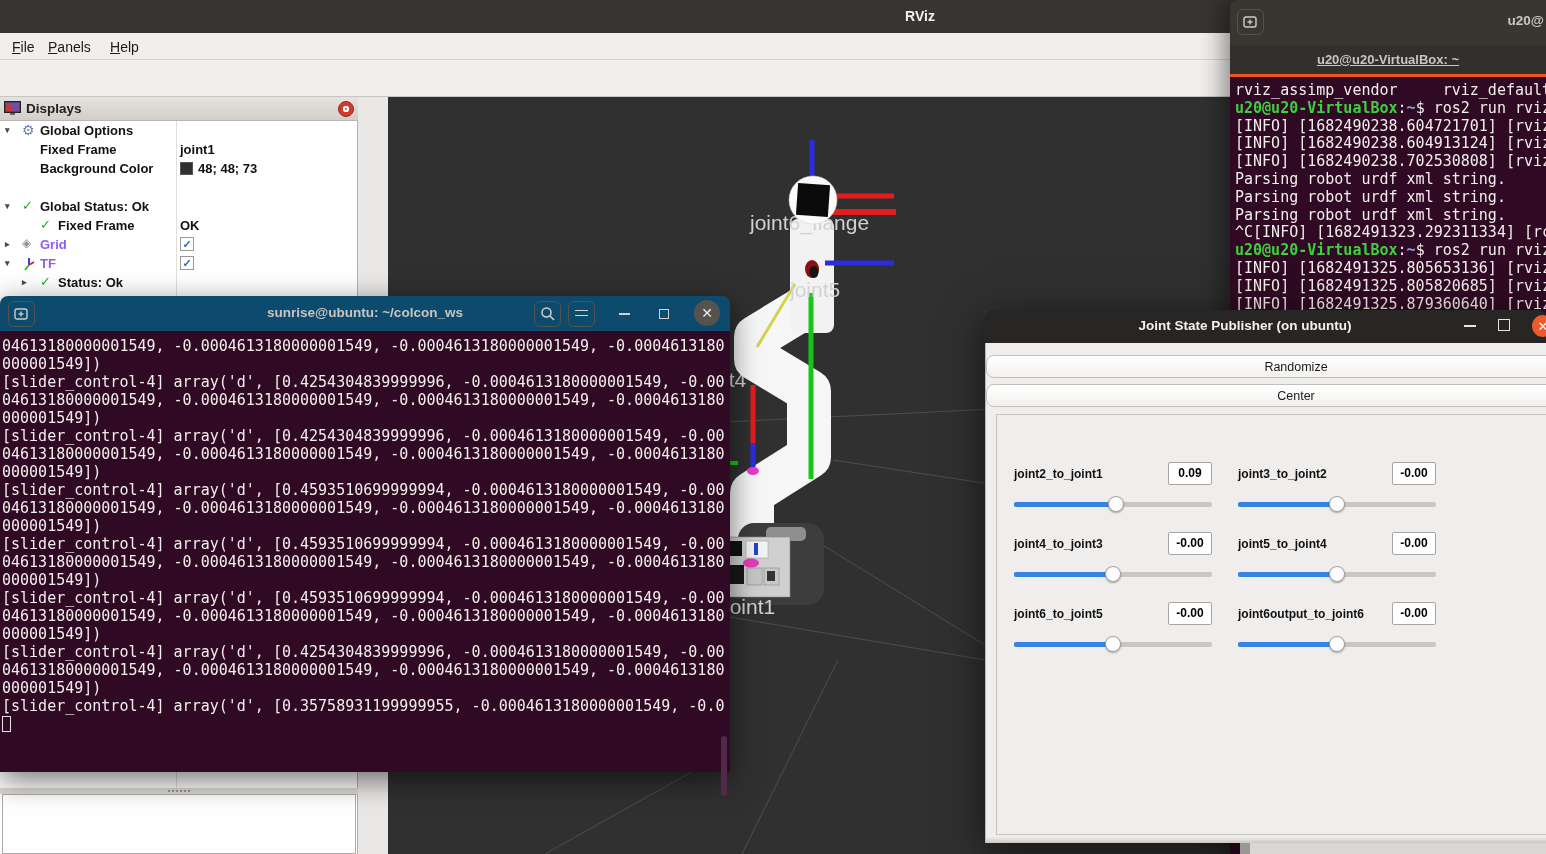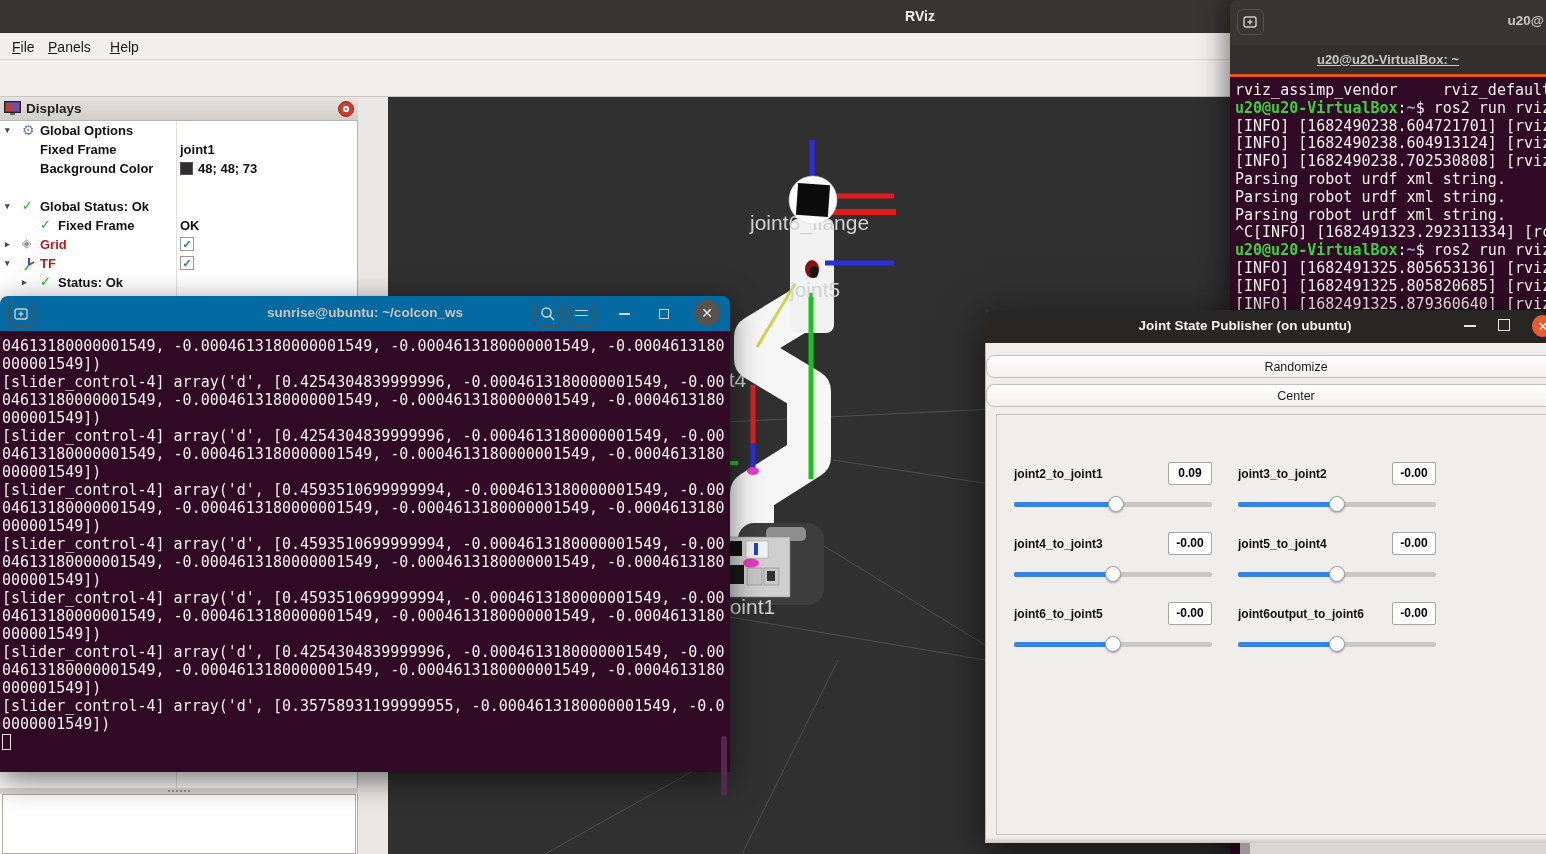--- a/index.html
+++ b/index.html
@@ -37,40 +37,40 @@
     background:#d23b2f; border:1px solid #9e251c; }
   #dp-close::after { content:""; position:absolute; left:4px; top:4px; width:6px; height:6px;
     border-radius:50%; background:#fff; box-shadow:inset 0 0 0 1.5px #fff; }
   #dp-close::before { content:""; position:absolute; left:6px; top:6px; width:2px; height:2px;
     border-radius:50%; background:#d23b2f; z-index:2; }
   #dp-col-divider { left:176px; top:24px; width:1px; height:667px; background:#e2dfdb; }
   .dp-row { position:absolute; left:0; width:358px; height:19px; font-size:13px; font-weight:600; color:#111; }
   .dp-arrow { position:absolute; font-size:9px; color:#4a4a4a; top:4px; }
   .dp-ic { position:absolute; top:1px; }
   .dp-label { position:absolute; top:2px; white-space:nowrap; }
-  .dp-label.blue { color:#b91c1c; }
+  .dp-label.blue { color:#8b5cf6; }
   .dp-value { position:absolute; left:180px; top:2px; white-space:nowrap; }
   .gear-glyph { font-family:"DejaVu Sans", sans-serif; font-size:14px; color:#6b7fae; }
   .check-glyph { font-family:"DejaVu Sans", sans-serif; font-size:13px; font-weight:bold; color:#1faf1f; }
   .grid-glyph { font-family:"DejaVu Sans", sans-serif; font-size:12px; color:#8c8c8c; }
   .dp-checkbox { position:absolute; left:180px; top:2px; width:14px; height:14px; background:#fff;
     border:1px solid #999; font-size:11px; line-height:12px; text-align:center; color:#2d6fc0; font-weight:bold; }
   .dp-swatch { position:absolute; left:180px; top:3px; width:13px; height:13px; background:#303030; border:1px solid #555; }
   #dp-splitter { left:0; top:691px; width:358px; height:6px; background:#dcd9d6; }
   #dp-splitter-dots { left:168px; top:2px; width:22px; height:2px;
     background-image:repeating-linear-gradient(to right,#9a958f 0 2px,transparent 2px 4px); }
   #dp-bottom-panel { left:2px; top:697px; width:354px; height:60px; background:#fff; border:1px solid #b0aca7; }
   #side-strip { left:358px; top:97px; width:30px; height:757px; background:#eae8e6; }
 
   
   #scene { left:388px; top:97px; width:842px; height:757px; background:#303030; }
   #scene text { font-family:"Liberation Sans", sans-serif; }
 
   
-  .term-titlebar { background:#0369a1; }
+  .term-titlebar { background:#0c4a6e; }
   #term-left { left:0; top:296px; width:730px; height:476px; border-radius:8px 8px 0 0;
     box-shadow:0 8px 30px rgba(0,0,0,.55); }
   #tl-titlebar { left:0; top:0; width:730px; height:35px; border-radius:8px 8px 0 0; }
   .win-title { font-weight:bold; font-size:13.5px; color:#c9c5c0; white-space:nowrap; }
   #tl-title { left:0; top:9px; width:730px; text-align:center; }
   .tb-btn { position:absolute; border-radius:6px; display:flex; align-items:center; justify-content:center; }
   .tb-outlined { border:1px solid #55524d; }
   .burger { width:13px; height:9px; background-image:repeating-linear-gradient(to bottom,#d5d2ce 0 1.5px,transparent 1.5px 5px); }
   .glyph-min { width:11px; height:2px; background:#d5d2ce; }
   .glyph-max { width:10px; height:10px; border:1.5px solid #d5d2ce; }
@@ -426,21 +426,20 @@
       <div class="tl-line">[slider_control-4] array('d', [0.4593510699999994, -0.0004613180000001549, -0.00</div>
       <div class="tl-line">04613180000001549, -0.0004613180000001549, -0.0004613180000001549, -0.0004613180</div>
       <div class="tl-line">000001549])</div>
       <div class="tl-line">[slider_control-4] array('d', [0.4593510699999994, -0.0004613180000001549, -0.00</div>
       <div class="tl-line">04613180000001549, -0.0004613180000001549, -0.0004613180000001549, -0.0004613180</div>
       <div class="tl-line">000001549])</div>
       <div class="tl-line">[slider_control-4] array('d', [0.4254304839999996, -0.0004613180000001549, -0.00</div>
       <div class="tl-line">04613180000001549, -0.0004613180000001549, -0.0004613180000001549, -0.0004613180</div>
       <div class="tl-line">000001549])</div>
       <div class="tl-line">[slider_control-4] array('d', [0.35758931199999955, -0.0004613180000001549, -0.0</div>
-      <div class="tl-line">0000001549])</div>
       <div class="tl-line"><div id="tl-cursor"></div></div>
     </div>
     <div id="tl-scrollbar" class="abs"></div>
   </div>
 
   <div id="jsp" class="abs">
     <div id="jsp-titlebar" class="abs">
       <span id="jsp-title" class="abs">Joint State Publisher (on ubuntu)</span>
       <span id="jsp-min" class="abs"></span>
       <span id="jsp-max" class="abs"></span>

